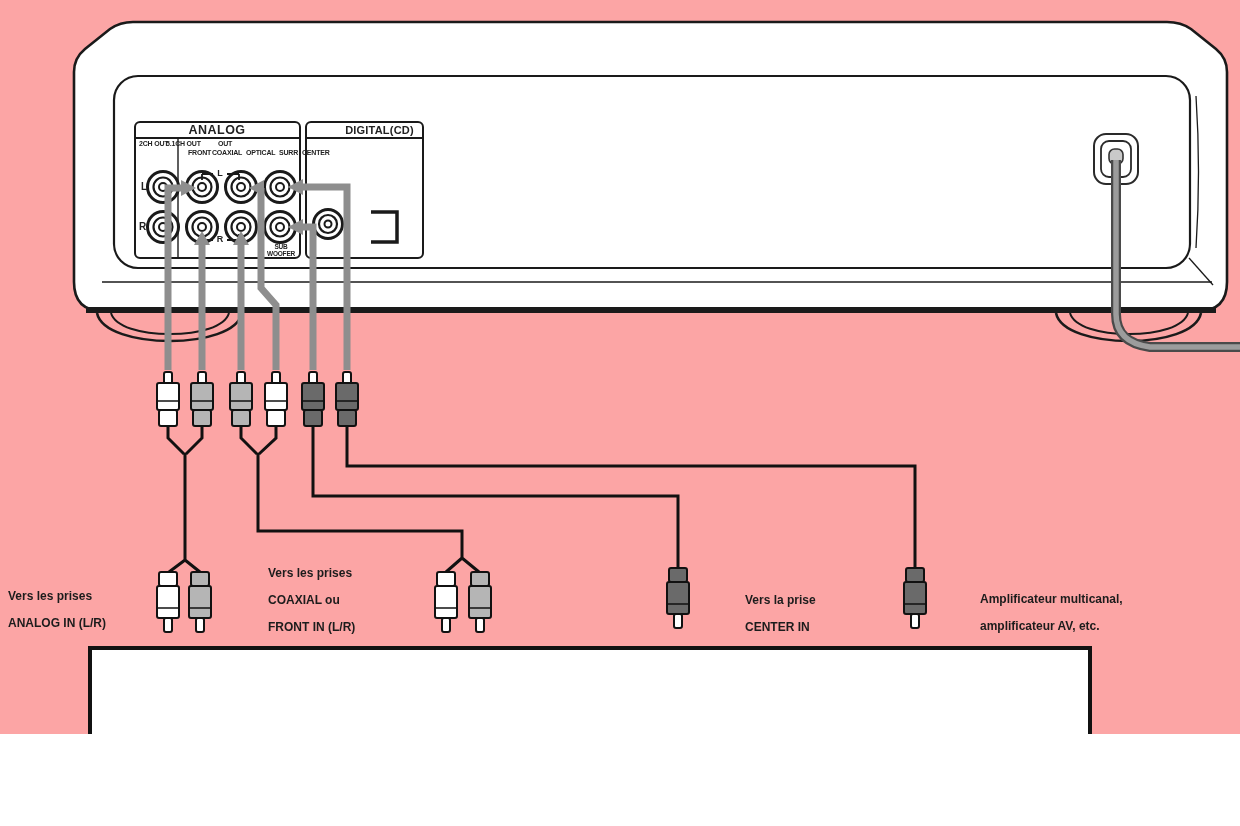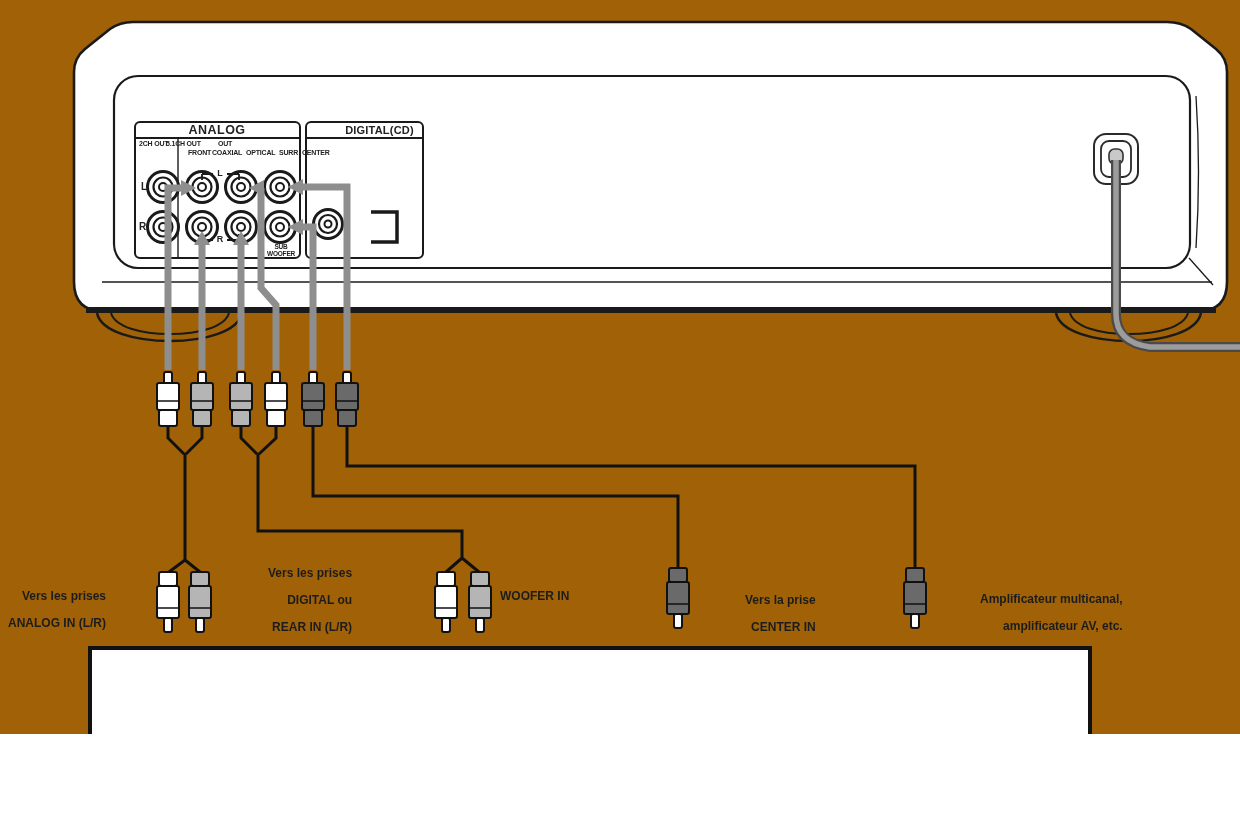--- a/index.html
+++ b/index.html
@@ -1,17 +1,17 @@
 <!DOCTYPE html>
 <html><head>
 <meta charset="utf-8">
 <style>
   html,body{margin:0;padding:0;background:#fff;}
-  .stage{position:relative;width:1240px;height:734px;background:#a16207;overflow:hidden;
-         font-family:"Liberation Sans","DejaVu Sans",sans-serif;color:#1a1a1a;text-align:right;}
+  .stage{position:relative;width:1240px;height:734px;background:#fca5a5;overflow:hidden;
+         font-family:"Liberation Sans","DejaVu Sans",sans-serif;color:#1a1a1a;}
   svg{position:absolute;left:0;top:0;}
   .lbl{position:absolute;font-weight:bold;color:#222;white-space:nowrap;line-height:1;}
   .ctr{transform:translateX(-50%);}
   .t12{font-size:12.5px;letter-spacing:.5px;}
   .t11{font-size:11px;letter-spacing:.2px;}
   .t10{font-size:10px;}
   .t9{font-size:9px;}
   .t7{font-size:7px;letter-spacing:-0.2px;}
   .t65{font-size:6.5px;letter-spacing:-0.2px;}
   .cap{position:absolute;font-weight:bold;font-size:12px;line-height:27px;color:#1c1c1c;white-space:nowrap;}
@@ -186,25 +186,24 @@
 <span class="lbl ctr t9" style="left:220px;top:235px;">R</span>
 <span class="lbl ctr t65" style="left:281px;top:244px;">SUB</span>
 <span class="lbl ctr t65" style="left:281px;top:251px;">WOOFER</span>
 
 <div class="cap" style="left:8px;top:583px;">
   <div>Vers les prises</div>
   <div>ANALOG IN (L/R)</div>
 </div>
 <div class="cap" style="left:268px;top:560px;">
   <div>Vers les prises</div>
-  <div>DIGITAL ou</div>
-  <div>REAR IN (L/R)</div>
+  <div>COAXIAL ou</div>
+  <div>FRONT IN (L/R)</div>
 </div>
 <div class="cap" style="left:500px;top:583px;">
-  <div>WOOFER IN</div>
 </div>
 <div class="cap" style="left:745px;top:587px;">
   <div>Vers la prise</div>
   <div>CENTER IN</div>
 </div>
 <div class="cap" style="left:980px;top:586px;">
   <div>Amplificateur multicanal,</div>
   <div>amplificateur AV, etc.</div>
 </div>
 

